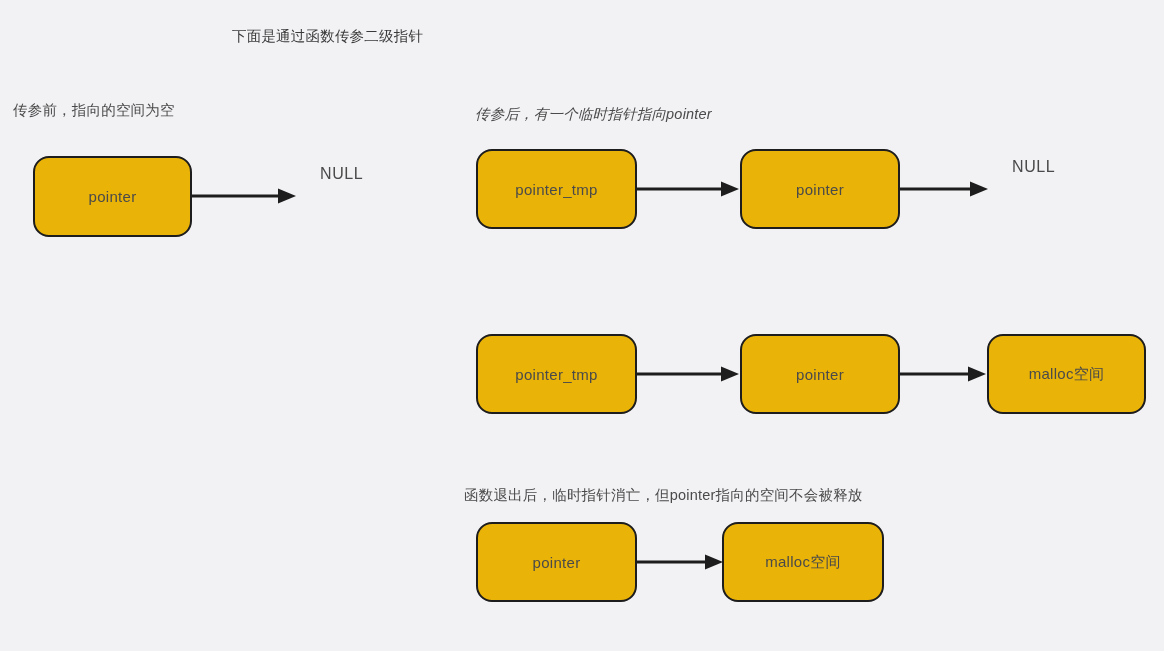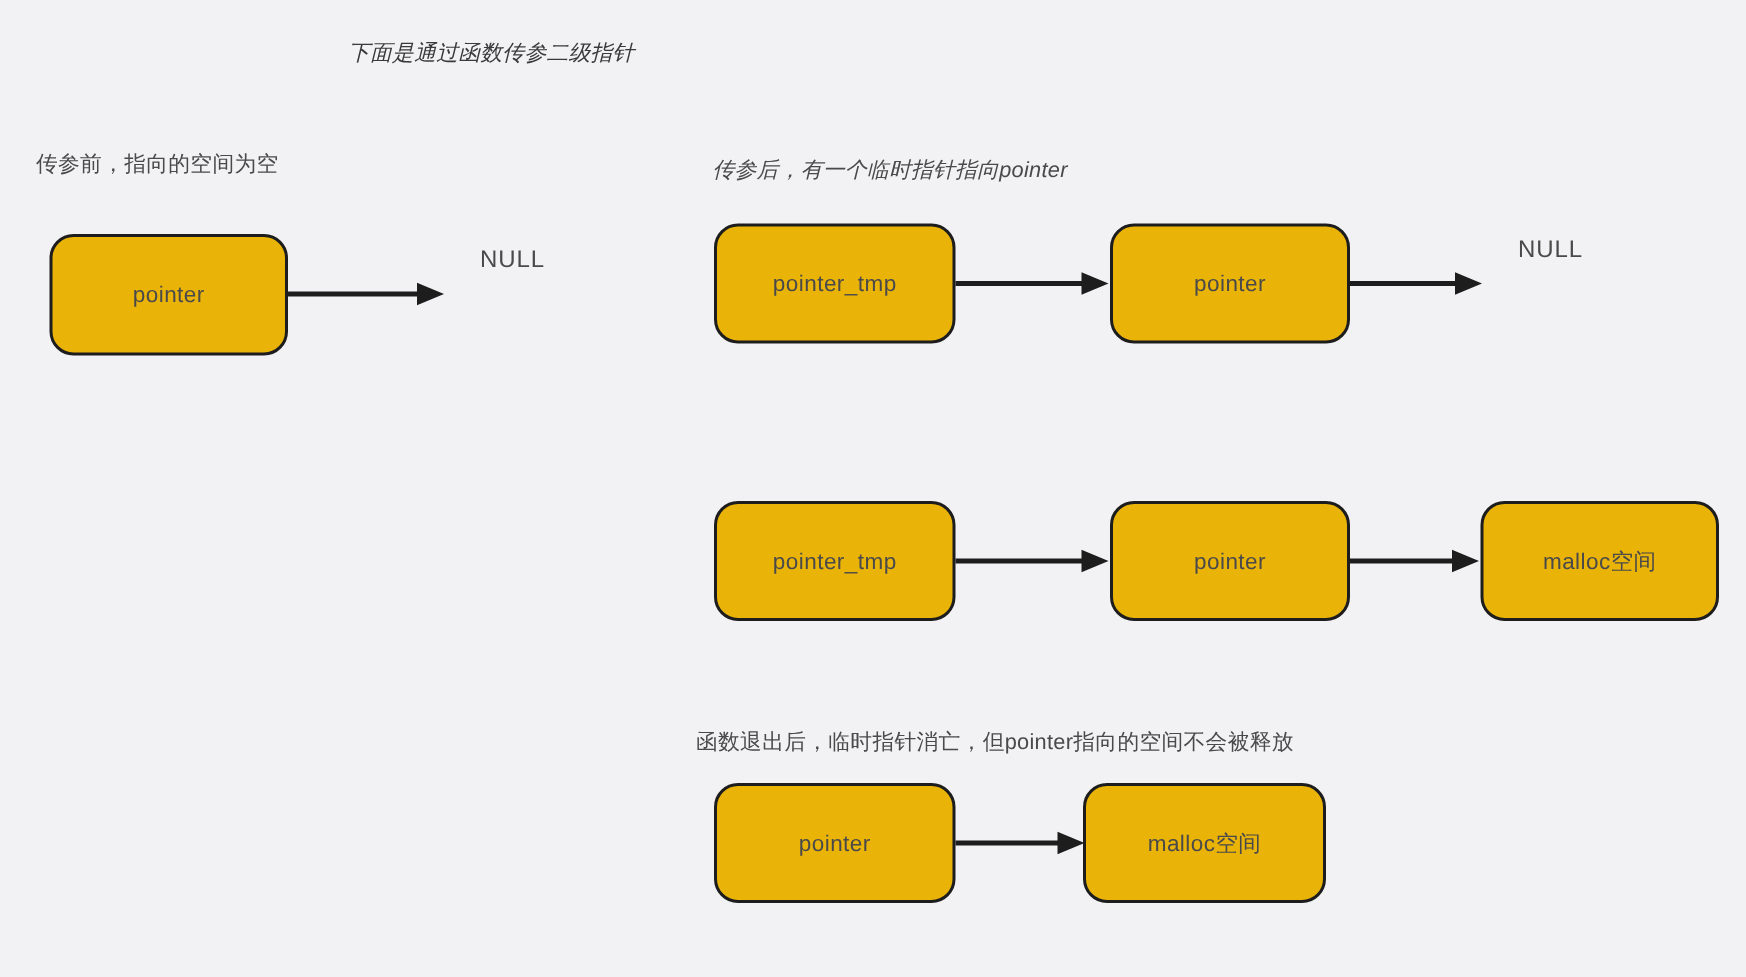--- a/index.html
+++ b/index.html
@@ -28,21 +28,20 @@
     white-space: nowrap;
     letter-spacing: 0.2px;
   }
   .title {
     position: absolute;
     color: #3a3a3a;
     font-size: 14.5px;
     line-height: 20px;
     white-space: nowrap;
     letter-spacing: 0.2px;
-    font-style: italic;
   }
   .node {
     position: absolute;
     box-sizing: border-box;
     background: #eab308;
     border: 2.6px solid #1d1d1d;
     border-radius: 16px;
     display: flex;
     align-items: center;
     justify-content: center;
@@ -66,21 +65,21 @@
   }
   .arrow svg { display: block; overflow: visible; }
 </style>
 </head>
 <body>
 
 <div class="canvas">
 
   <div class="title" style="left:232px; top:26px;">下面是通过函数传参二级指针</div>
 
-  <div class="lbl" style="left:24px; top:100px;">传参前，指向的空间为空</div>
+  <div class="lbl" style="left:13px; top:100px;">传参前，指向的空间为空</div>
 
   <div class="node" style="left:33px; top:156px; width:159px; height:81px;">
     <span>pointer</span>
   </div>
 
   <div class="arrow" style="left:192px; top:186px; width:106px;">
     <svg width="106" height="20" viewBox="0 0 106 20">
       <line x1="0" y1="10" x2="90" y2="10" stroke="#1d1d1d" stroke-width="3.2"></line>
       <polygon points="86,2.5 104,10 86,17.5" fill="#1d1d1d"></polygon>
     </svg>

